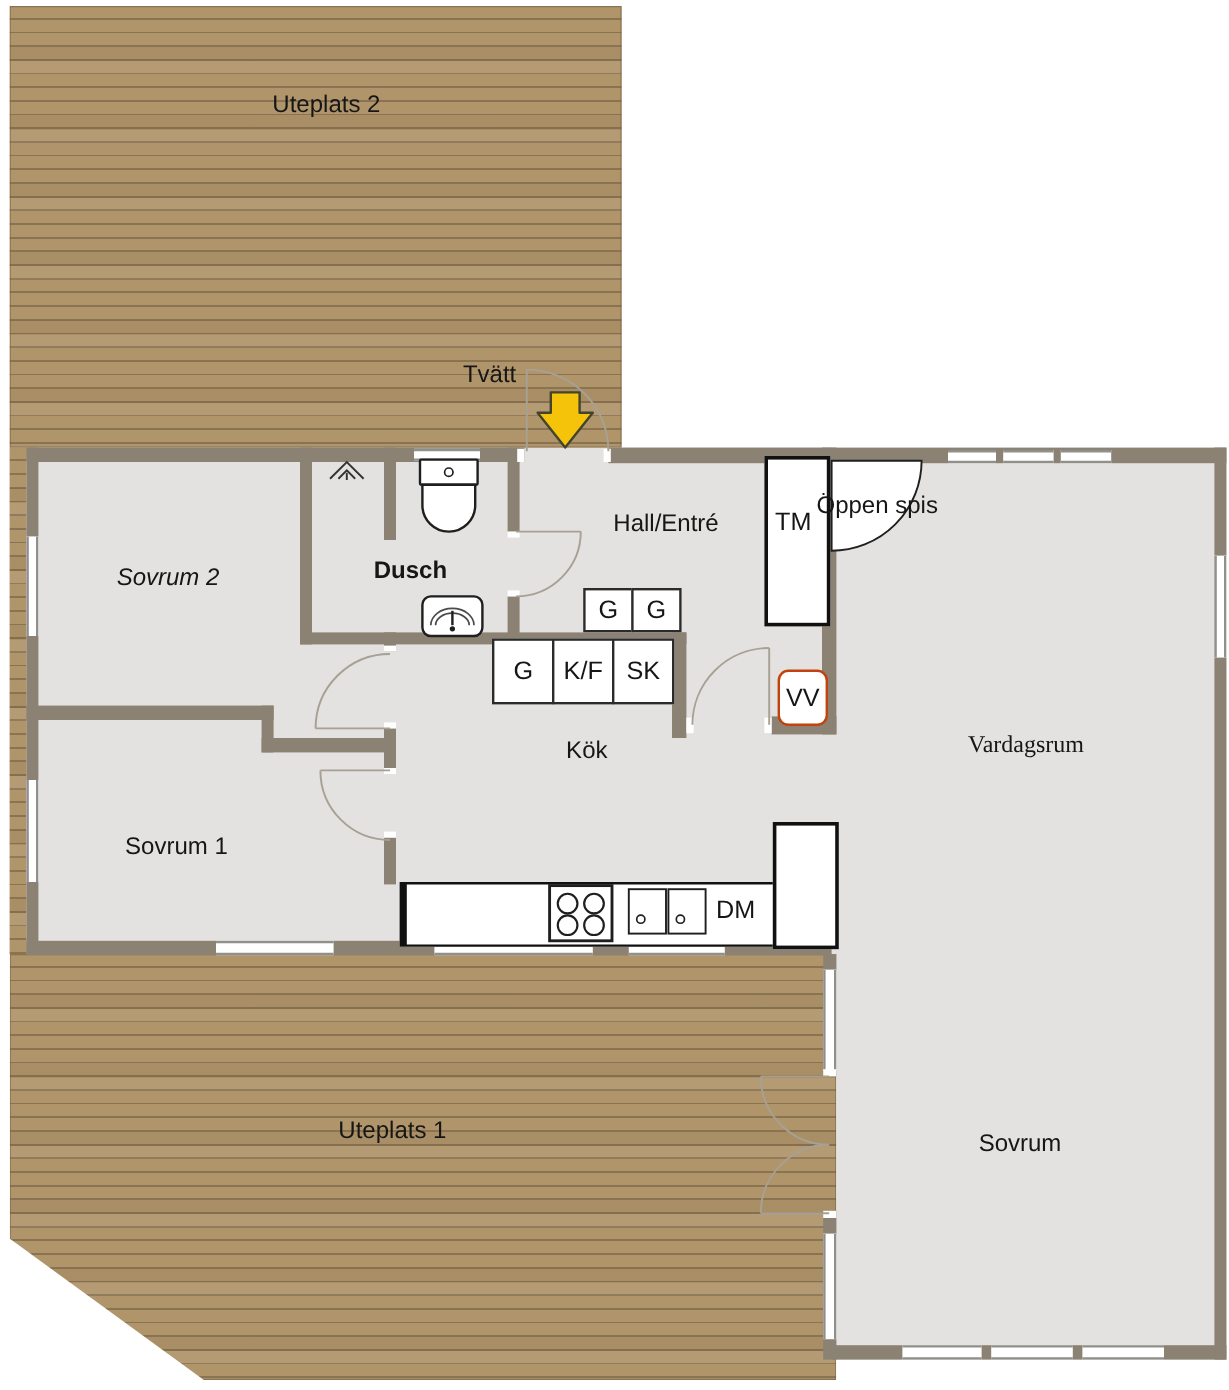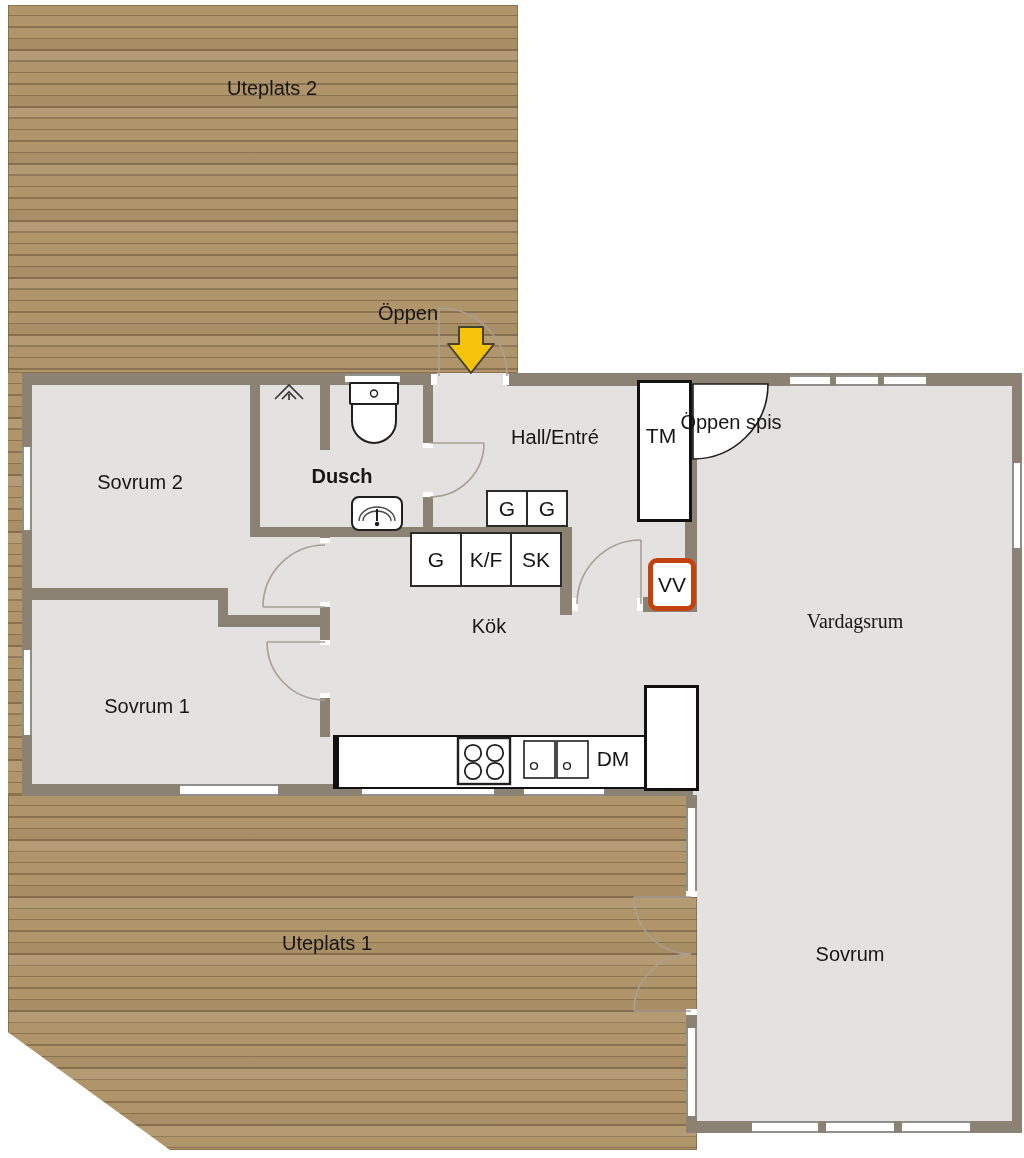--- a/index.html
+++ b/index.html
@@ -24,21 +24,21 @@
          white-space:nowrap;z-index:30;}
   .small-label{font-size:21px;}
   .cab{position:absolute;display:flex;z-index:20;}
   .cab-cell{flex:1;display:flex;align-items:center;justify-content:center;background:#fff;
             border:2px solid #2b2b2b;margin-left:-2px;font-size:21px;color:#161616;}
   .cab-cell:first-child{margin-left:0;}
   .box{position:absolute;background:#fff;z-index:18;}
   .tm-box{border:3px solid #111;}
   .tall-box{border:3px solid #111;}
   .counter{border:2px solid #111;border-left:6px solid #111;border-right:6px solid #111;}
-  .vv-box{border:5px solid #c2410c;border-radius:9px;display:flex;align-items:center;
+  .vv-box{border:2px solid #c2410c;border-radius:9px;display:flex;align-items:center;
           justify-content:center;font-size:21px;color:#161616;}
   svg.overlay{position:absolute;left:0;top:0;z-index:25;pointer-events:none;}
   .arc{fill:none;stroke:var(--door_arc);stroke-width:1.6px;}
   .fixture{fill:#fff;stroke:var(--outline);stroke-width:2px;}
   .fixture-thin{fill:none;stroke:#4a4a4a;stroke-width:1.4px;}
   .arrow-shape{fill:var(--arrow);stroke:#44442e;stroke-width:2px;stroke-linejoin:round;}
   .vent{fill:none;stroke:#333;stroke-width:1.6px;}
 </style>
 </head>
 <body>
@@ -188,22 +188,22 @@
     <g>
       <path class="vent" d="M 275 399 L 289 385 L 303 399"></path>
       <path class="vent" d="M 282 399 L 289 392 L 296 399"></path>
       <path class="vent" d="M 289 394 L 289 400"></path>
     </g>
 
     <polygon class="arrow-shape" points="459,327 483,327 483,344 494,344 471,373 448,344 459,344"></polygon>
   </svg>
 
   <div class="label" style="left:272px;top:88px;text-align:right;">Uteplats 2</div>
-  <div class="label" style="left:408px;top:313px;">Öppen</div>
-  <div class="label" style="left:140px;top:482px;">Sovrum 2</div>
+  <div class="label" style="left:408px;top:313px;">Tvätt</div>
+  <div class="label" style="left:140px;top:482px;font-style:italic;">Sovrum 2</div>
   <div class="label" style="left:342px;top:476px;font-weight:bold;">Dusch</div>
   <div class="label" style="left:555px;top:437px;">Hall/Entré</div>
   <div class="label small-label" style="left:661px;top:407px;margin-top:29px;">TM</div>
   <div class="label" style="left:731px;top:422px;">Öppen spis</div>
   <div class="label" style="left:489px;top:626px;">Kök</div>
   <div class="label" style="left:855px;top:621px;font-family:Liberation Serif, serif;">Vardagsrum</div>
   <div class="label" style="left:147px;top:706px;">Sovrum 1</div>
   <div class="label small-label" style="left:613px;top:759px;">DM</div>
   <div class="label" style="left:327px;top:943px;">Uteplats 1</div>
   <div class="label" style="left:850px;top:954px;">Sovrum</div>

